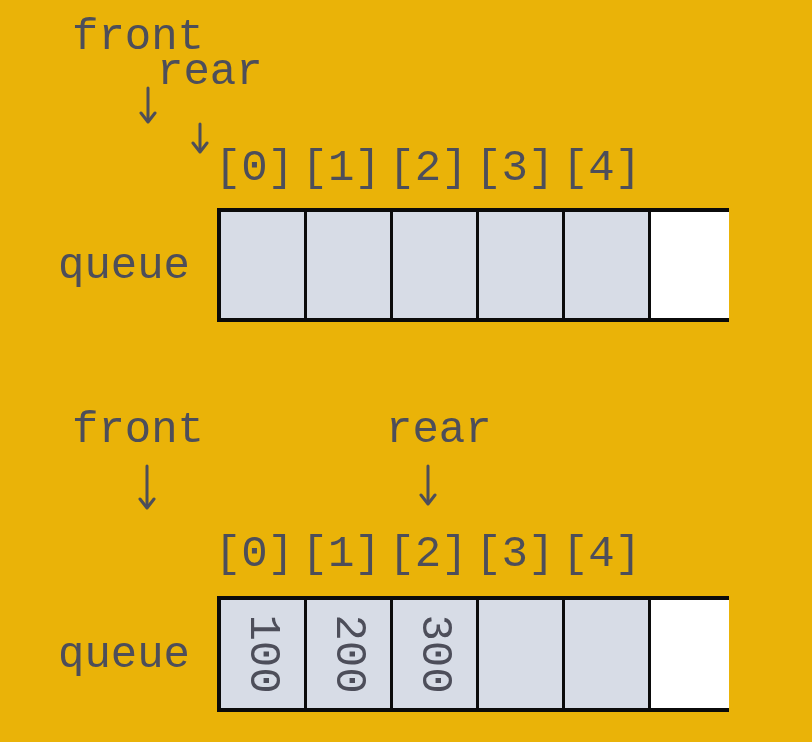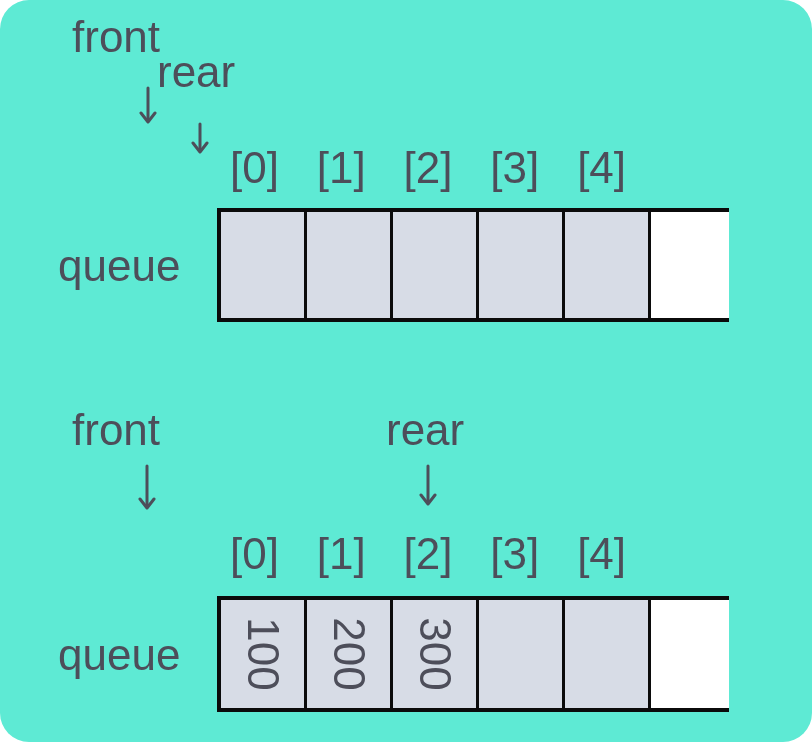--- a/index.html
+++ b/index.html
@@ -1,24 +1,23 @@
 <!DOCTYPE html>
 <html><head>
 <meta charset="utf-8">
 <style>
   html, body { margin: 0; padding: 0; background: #ffffff; }
   .canvas {
     position: relative;
     width: 812px;
     height: 742px;
-    background: #5eead4;
-    font-family: Liberation Sans, sans-serif;
+    background: #eab308;
+    font-family: Liberation Mono, monospace;
     color: #4d4e5a;
     overflow: hidden;
-    border-radius: 29px;
   }
   .lbl {
     position: absolute;
     font-size: 44px;
     line-height: 1.05;
     white-space: nowrap;
     color: #4d4e5a;
   }
   .idxrow {
     position: absolute;

